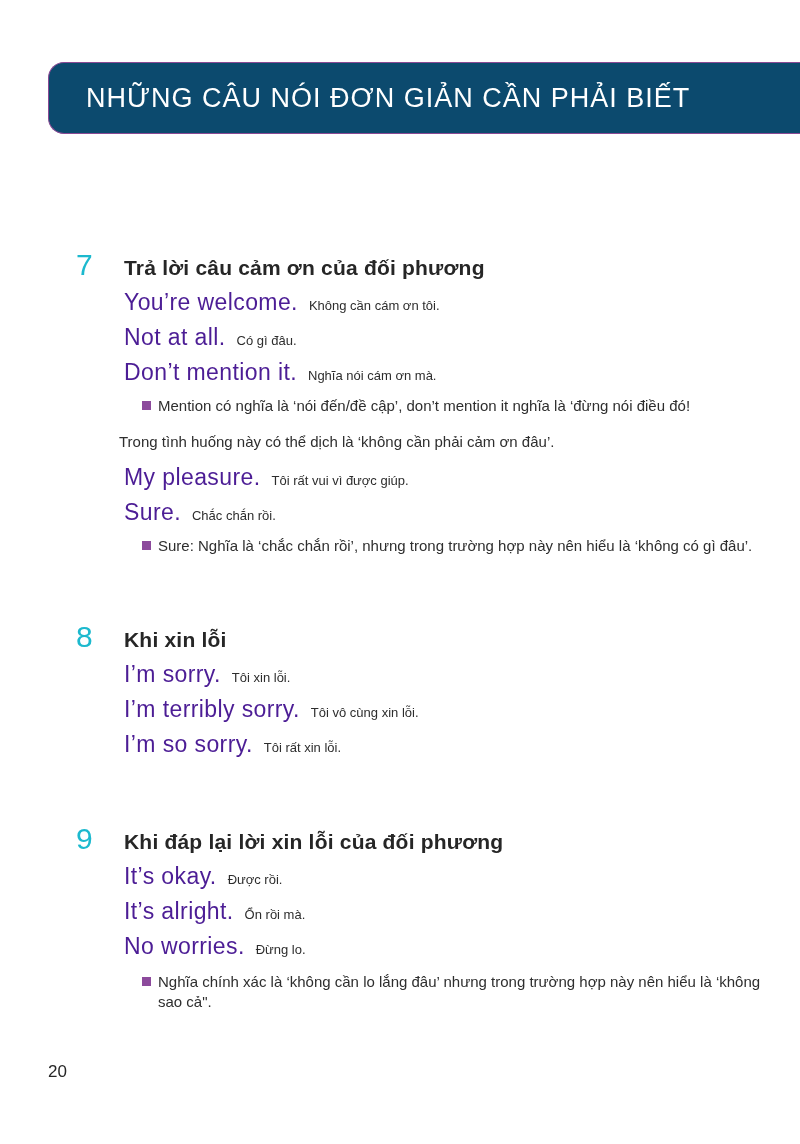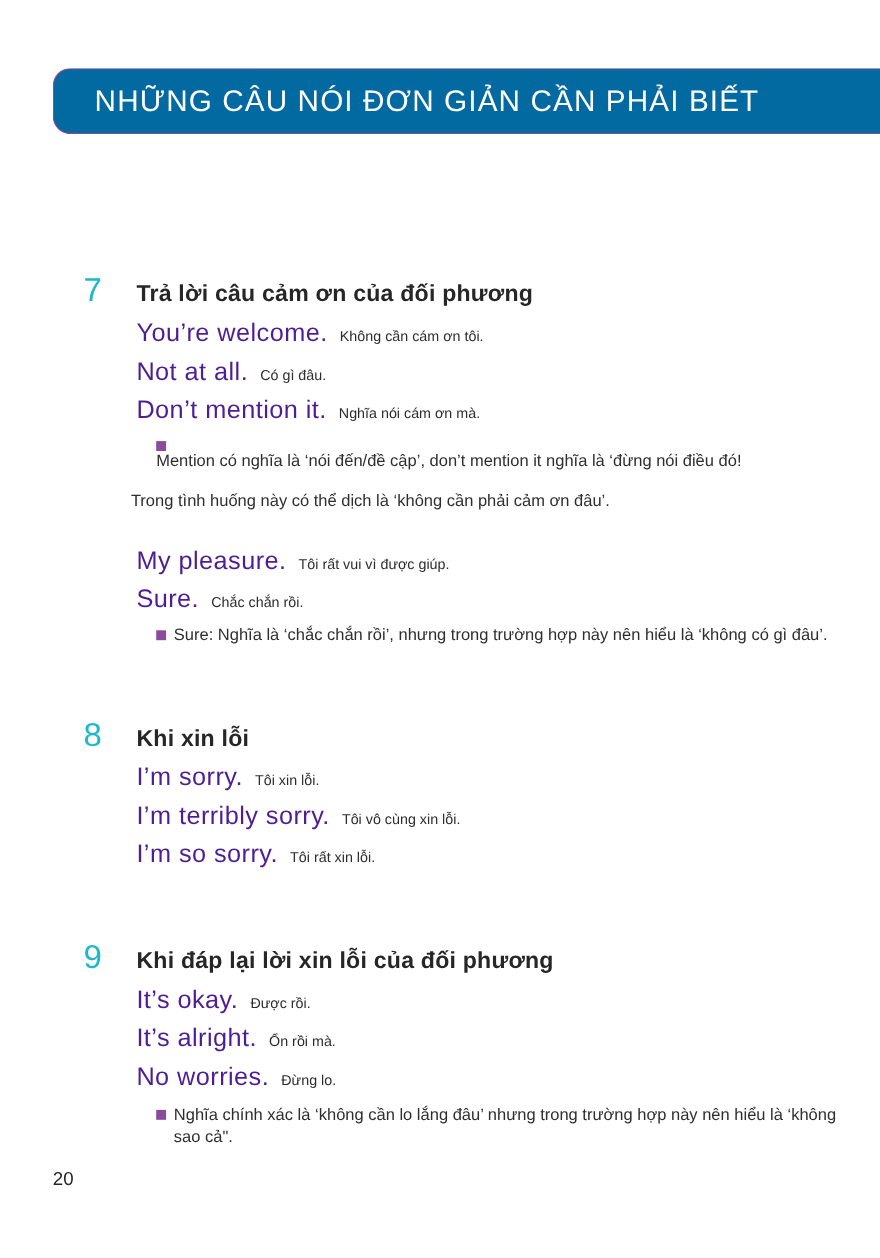--- a/index.html
+++ b/index.html
@@ -7,22 +7,22 @@
     width:800px;height:1144px;
     background:#ffffff;
     font-family:"Liberation Sans", sans-serif;
     position:relative;
     overflow:hidden;
     color:#2d2d2d;
   }
   .banner{
     position:absolute;
     left:48px;right:0;top:62px;
-    height:60px;
-    background:#0369a1;
+    height:72px;
+    background:#0c4a6e;
     border:1px solid #8a4a94;
     border-right:none;
     border-radius:16px 0 0 16px;
     display:flex;align-items:center;
     box-sizing:border-box;
   }
   .banner h1{
     margin:0 0 0 37px;
     font-size:27px;
     font-weight:400;
@@ -52,22 +52,22 @@
   }
   .vi{font-size:13px;color:#2d2d2d;white-space:nowrap;}
   .note{display:flex;margin-left:18px;width:640px;line-height:20px;}
   .bullet{
     width:9px;height:9px;flex-shrink:0;
     background:#8c4a9c;
     margin:5px 7px 0 0;
   }
   .note-text{font-size:15px;color:#2e2e2e;}
   .cont{margin-left:-5px;margin-top:16px;width:640px;line-height:20px;}
-  .mp{margin-top:30px;}
-  .n1{margin-top:2px;flex-direction:column;}
+  .mp{margin-top:12px;}
+  .n1{margin-top:2px;}
   .n2{margin-top:2px;}
   .n3{margin-top:4px;}
   .page-number{
     position:absolute;left:48px;top:1062px;
     font-size:17px;font-weight:400;color:#262626;
   }
 </style>
 </head>
 <body>
 

